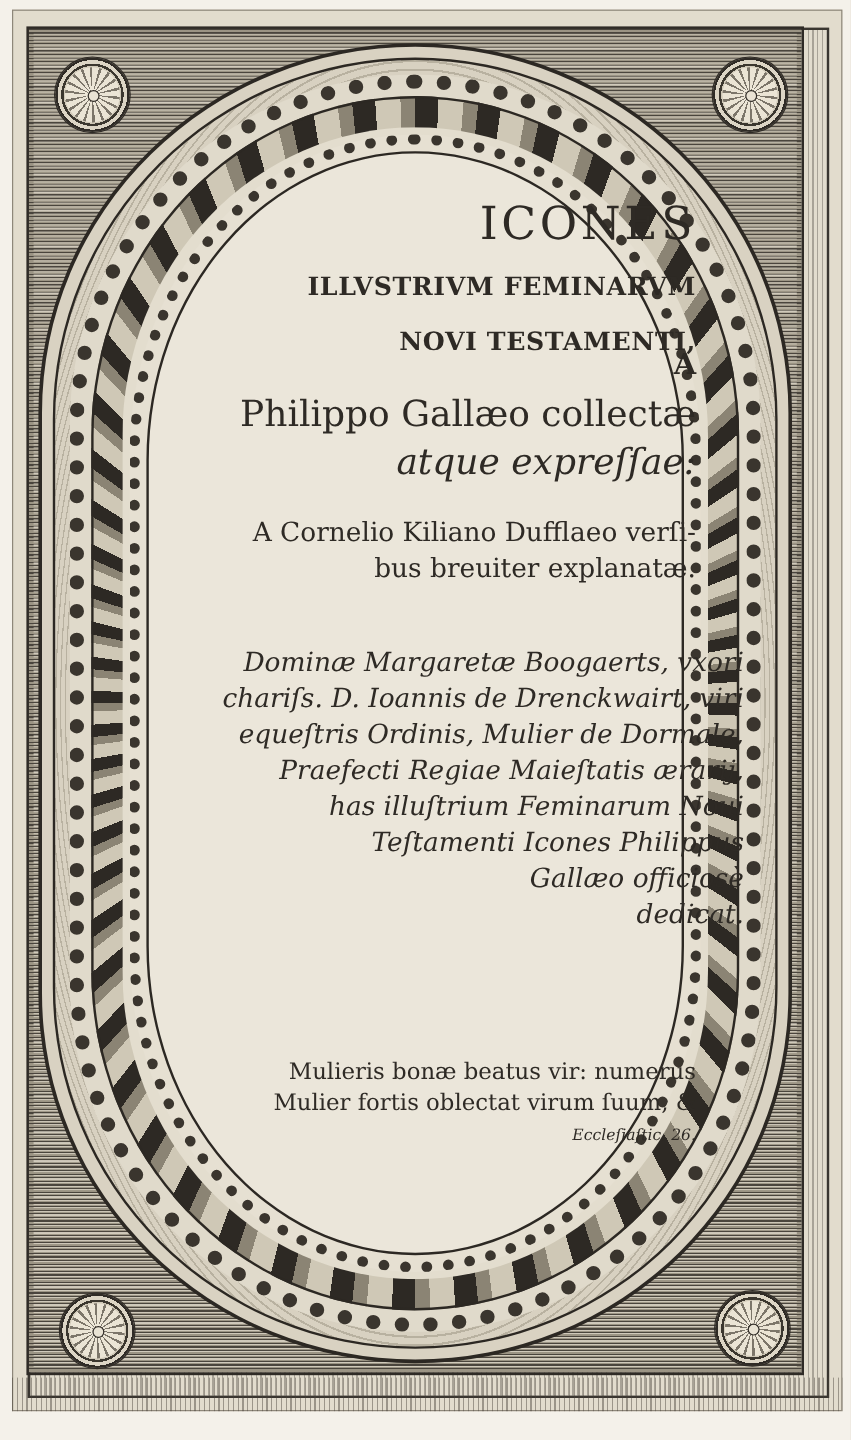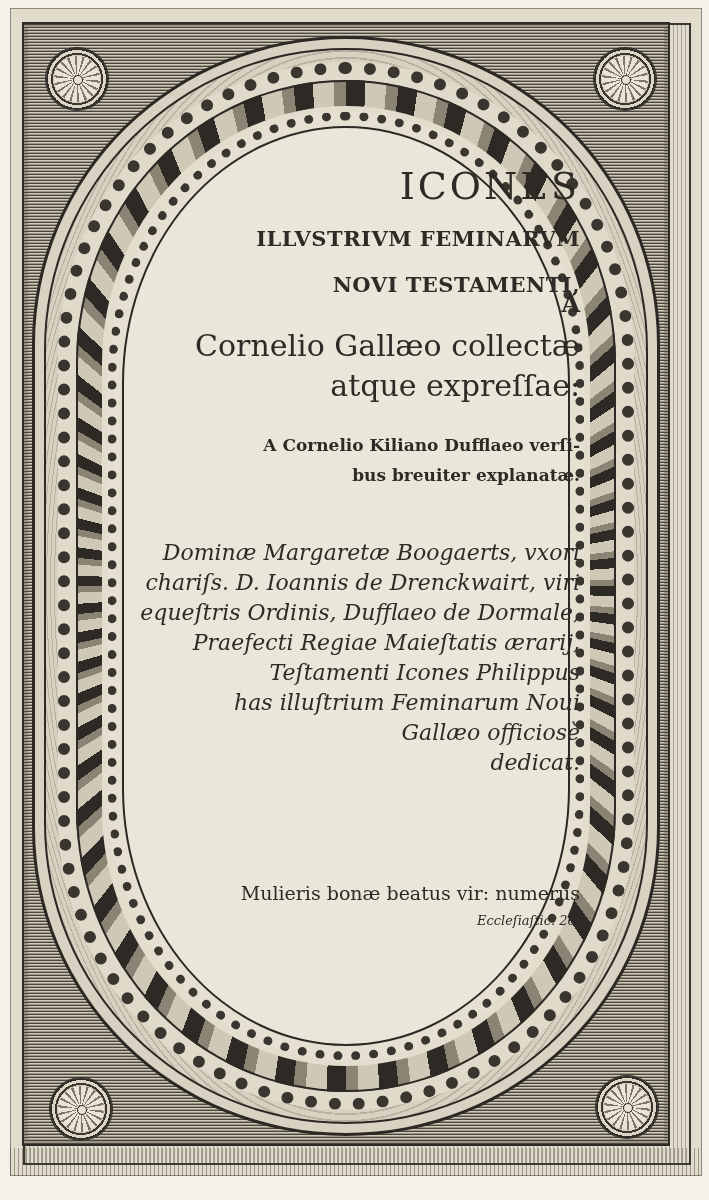--- a/index.html
+++ b/index.html
@@ -75,26 +75,26 @@
       position: absolute; left: 130px; width: 450px; text-align: right;
       color: #2e2a25;
     }
     .title-main { top: 164px; font-size: 38px; letter-spacing: 3px; line-height: 44px; }
     .title-caps { font-size: 21px; letter-spacing: 0.5px; line-height: 30px; font-weight: bold; }
     .caps-1 { top: 224px; }
     .caps-2 { top: 246px; margin-top: 24px; }
     .title-a { top: 290px; font-size: 24px; font-weight: bold; line-height: 28px; }
     .roman-lg { font-size: 30px; line-height: 36px; }
     .roman-1 { top: 328px; }
-    .roman-2 { top: 368px; }
-    .roman-md { font-size: 17px; line-height: 30px; font-weight: bold; }
+    .roman-2 { top: 368px; font-style: italic; }
+    .roman-md { font-size: 22px; line-height: 30px; }
     .roman-md-1 { top: 430px; }
     .roman-md-2 { top: 460px; }
     .italic { font-style: italic; font-size: 22px; line-height: 30px; }
-    .ded { top: 538px; }
+    .ded { top: 538px; margin-left: 40px; }
     .ded .line { display: block; height: 30px; }
     .verse { top: 880px; font-size: 19px; line-height: 26px; }
     .verse .line { display: block; }
     .cite { font-style: italic; font-size: 13px; display: block; margin-top: 2px; }
     .bottom-edge {
       position: absolute; left: 10px; right: 7px; top: 1148px; height: 28px;
       background: repeating-linear-gradient(90deg, rgba(70,64,56,0.45) 0 1px, transparent 1px 4px);
     }
   </style>
 </head>
@@ -118,32 +118,33 @@
 <div class="oval oval-2"></div>
 <div class="oval oval-3"></div>
 <div class="oval oval-4"></div>
 <div class="oval oval-5"></div>
 <div class="oval oval-6"></div>
 
 <div class="text-block title-main">ICONES</div>
 <div class="text-block title-caps caps-1">ILLVSTRIVM FEMINARVM</div>
 <div class="text-block title-caps caps-2">NOVI TESTAMENTI,</div>
 <div class="text-block title-a">A</div>
-<div class="text-block roman-lg roman-1">Cornelio Gallæo collectæ</div>
+<div class="text-block roman-lg roman-1">Philippo Gallæo collectæ</div>
 <div class="text-block roman-lg roman-2">atque expreſſae:</div>
 <div class="text-block roman-md roman-md-1">A Cornelio Kiliano Dufflaeo verſi-</div>
 <div class="text-block roman-md roman-md-2">bus breuiter explanatæ.</div>
 
 <div class="text-block italic ded">
   <span class="line">Dominæ Margaretæ Boogaerts, vxori</span>
   <span class="line">chariſs. D. Ioannis de Drenckwairt, viri</span>
-  <span class="line">equeſtris Ordinis, Dufflaeo de Dormale,</span>
+  <span class="line">equeſtris Ordinis, Mulier de Dormale,</span>
   <span class="line">Praefecti Regiae Maieſtatis ærarij,</span>
+  <span class="line">has illuſtrium Feminarum Noui</span>
   <span class="line">Teſtamenti Icones Philippus</span>
-  <span class="line">has illuſtrium Feminarum Noui</span>
   <span class="line">Gallæo officiosè</span>
   <span class="line">dedicat.</span>
 </div>
 
 <div class="text-block verse">
   <span class="line">Mulieris bonæ beatus vir: numerus</span>
+  <span class="line">Mulier fortis oblectat virum ſuum, &amp;</span>
   <span class="cite">Eccleſiaſtic. 26.</span>
 </div>
 
 </body></html>

